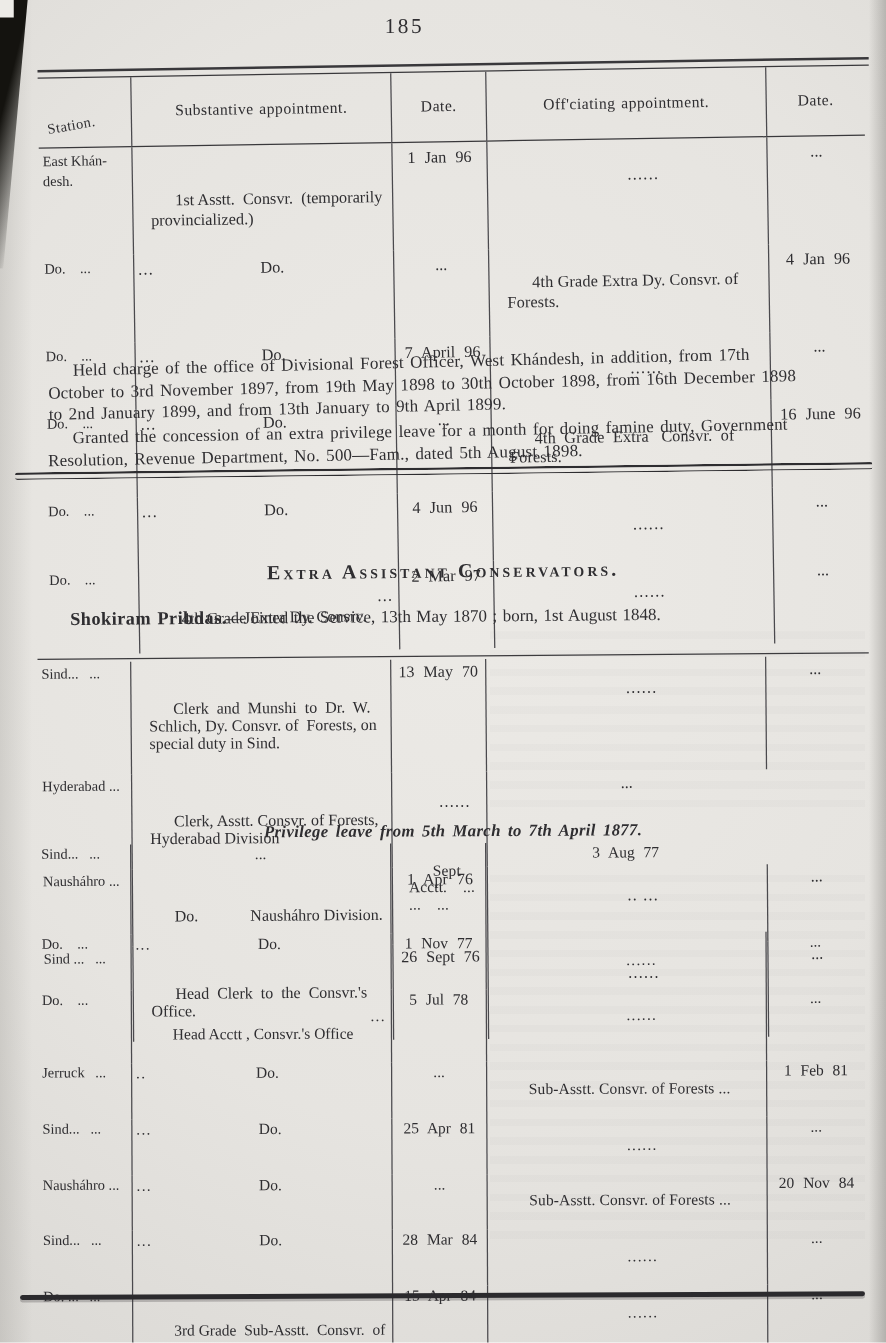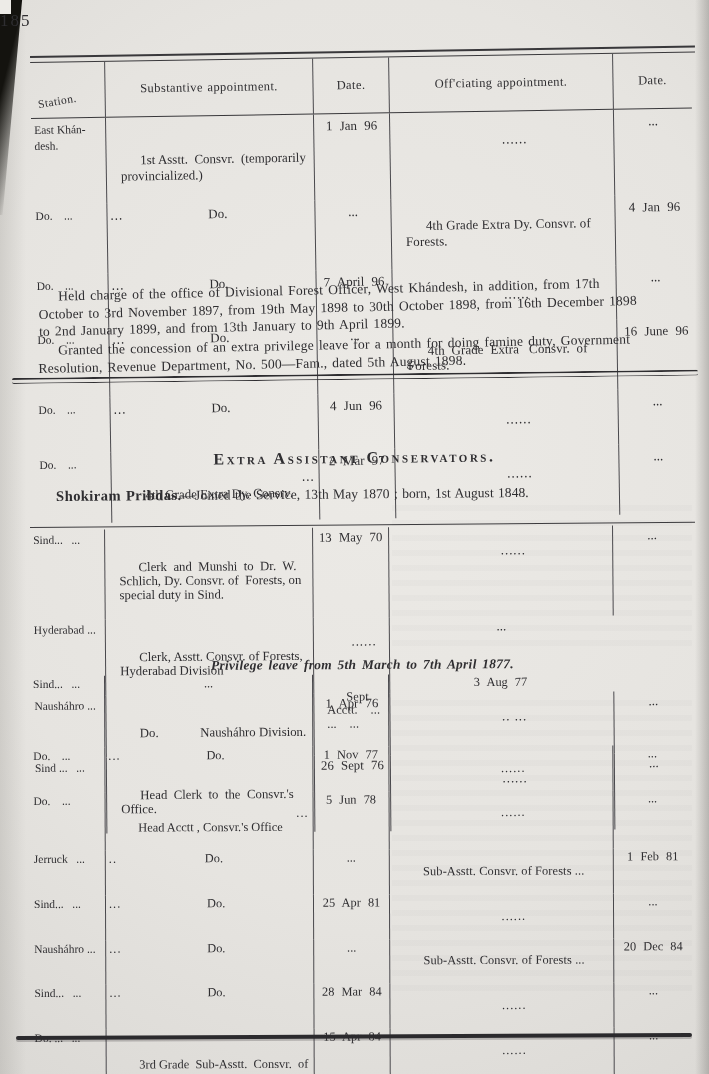--- a/index.html
+++ b/index.html
@@ -15,21 +15,21 @@
   .book-edge{position:absolute;left:0;top:0;width:26px;height:215px;
     background:linear-gradient(104deg,#14130f 30%, rgba(20,19,15,0) 72%);
     clip-path:polygon(0 0,85% 0,10% 100%,0 100%);}
   .corner-notch{position:absolute;left:0;top:0;width:11px;height:14px;background:#edebe7;}
   .ghost{position:absolute;opacity:.55;pointer-events:none;
     background:repeating-linear-gradient(180deg, rgba(88,88,94,.05) 0 6px, rgba(88,88,94,0) 6px 15px);}
   .g1{left:392px;top:505px;width:300px;height:150px;}
   .g2{left:392px;top:700px;width:300px;height:300px;}
 
   .abs{position:absolute;}
-  .pageno{top:11px;left:0;right:62px;text-align:left;font-size:17px;letter-spacing:2px;}
+  .pageno{top:11px;left:0;right:62px;text-align:center;font-size:17px;letter-spacing:2px;}
 
   
   .tblwrap{left:30px;width:665px;transform-origin:0 0;}
   .t1{top:56px;transform:rotate(-0.9deg);}
   .t2{top:527px;transform:rotate(-0.45deg);border-top:1.5px solid #3c3b3e;padding-top:2px;}
   .t3{top:676px;transform:rotate(-0.25deg);}
   .dbl{height:4px;border-top:2px solid #39383b;border-bottom:1px solid #39383b;margin-bottom:0;}
   .thead,.trow{display:grid;grid-template-columns:74px 208px 76px 224px 79px;}
   .thead{height:56px;}
   .thead .cell{display:flex;align-items:center;justify-content:center;
@@ -254,21 +254,21 @@
     </div>
     <div class="cell d2">...</div>
   </div>
 
   <div class="trow">
     <div class="cell st">Do.    ...</div>
     <div class="cell sub j">
       <span class="d">...</span>
       <span class="t">Head Acctt , Consvr.'s Office</span>
     </div>
-    <div class="cell d1">5 Jun 78</div>
+    <div class="cell d1">5 Jul 78</div>
     <div class="cell off c">
       <span class="t">......</span>
     </div>
     <div class="cell d2">...</div>
   </div>
 
   <div class="trow">
     <div class="cell st">Jerruck   ...</div>
     <div class="cell sub c">
       <span class="d">..</span>
@@ -297,21 +297,21 @@
   <div class="trow">
     <div class="cell st">Nausháhro ...</div>
     <div class="cell sub c">
       <span class="d">...</span>
       <span class="t">Do.</span>
     </div>
     <div class="cell d1">...</div>
     <div class="cell off j">
       <span class="t">Sub-Asstt. Consvr. of Forests ...</span>
     </div>
-    <div class="cell d2">20 Dec 84</div>
+    <div class="cell d2">20 Nov 84</div>
   </div>
 
   <div class="trow">
     <div class="cell st">Sind...   ...</div>
     <div class="cell sub c">
       <span class="d">...</span>
       <span class="t">Do.</span>
     </div>
     <div class="cell d1">28 Mar 84</div>
     <div class="cell off c">

